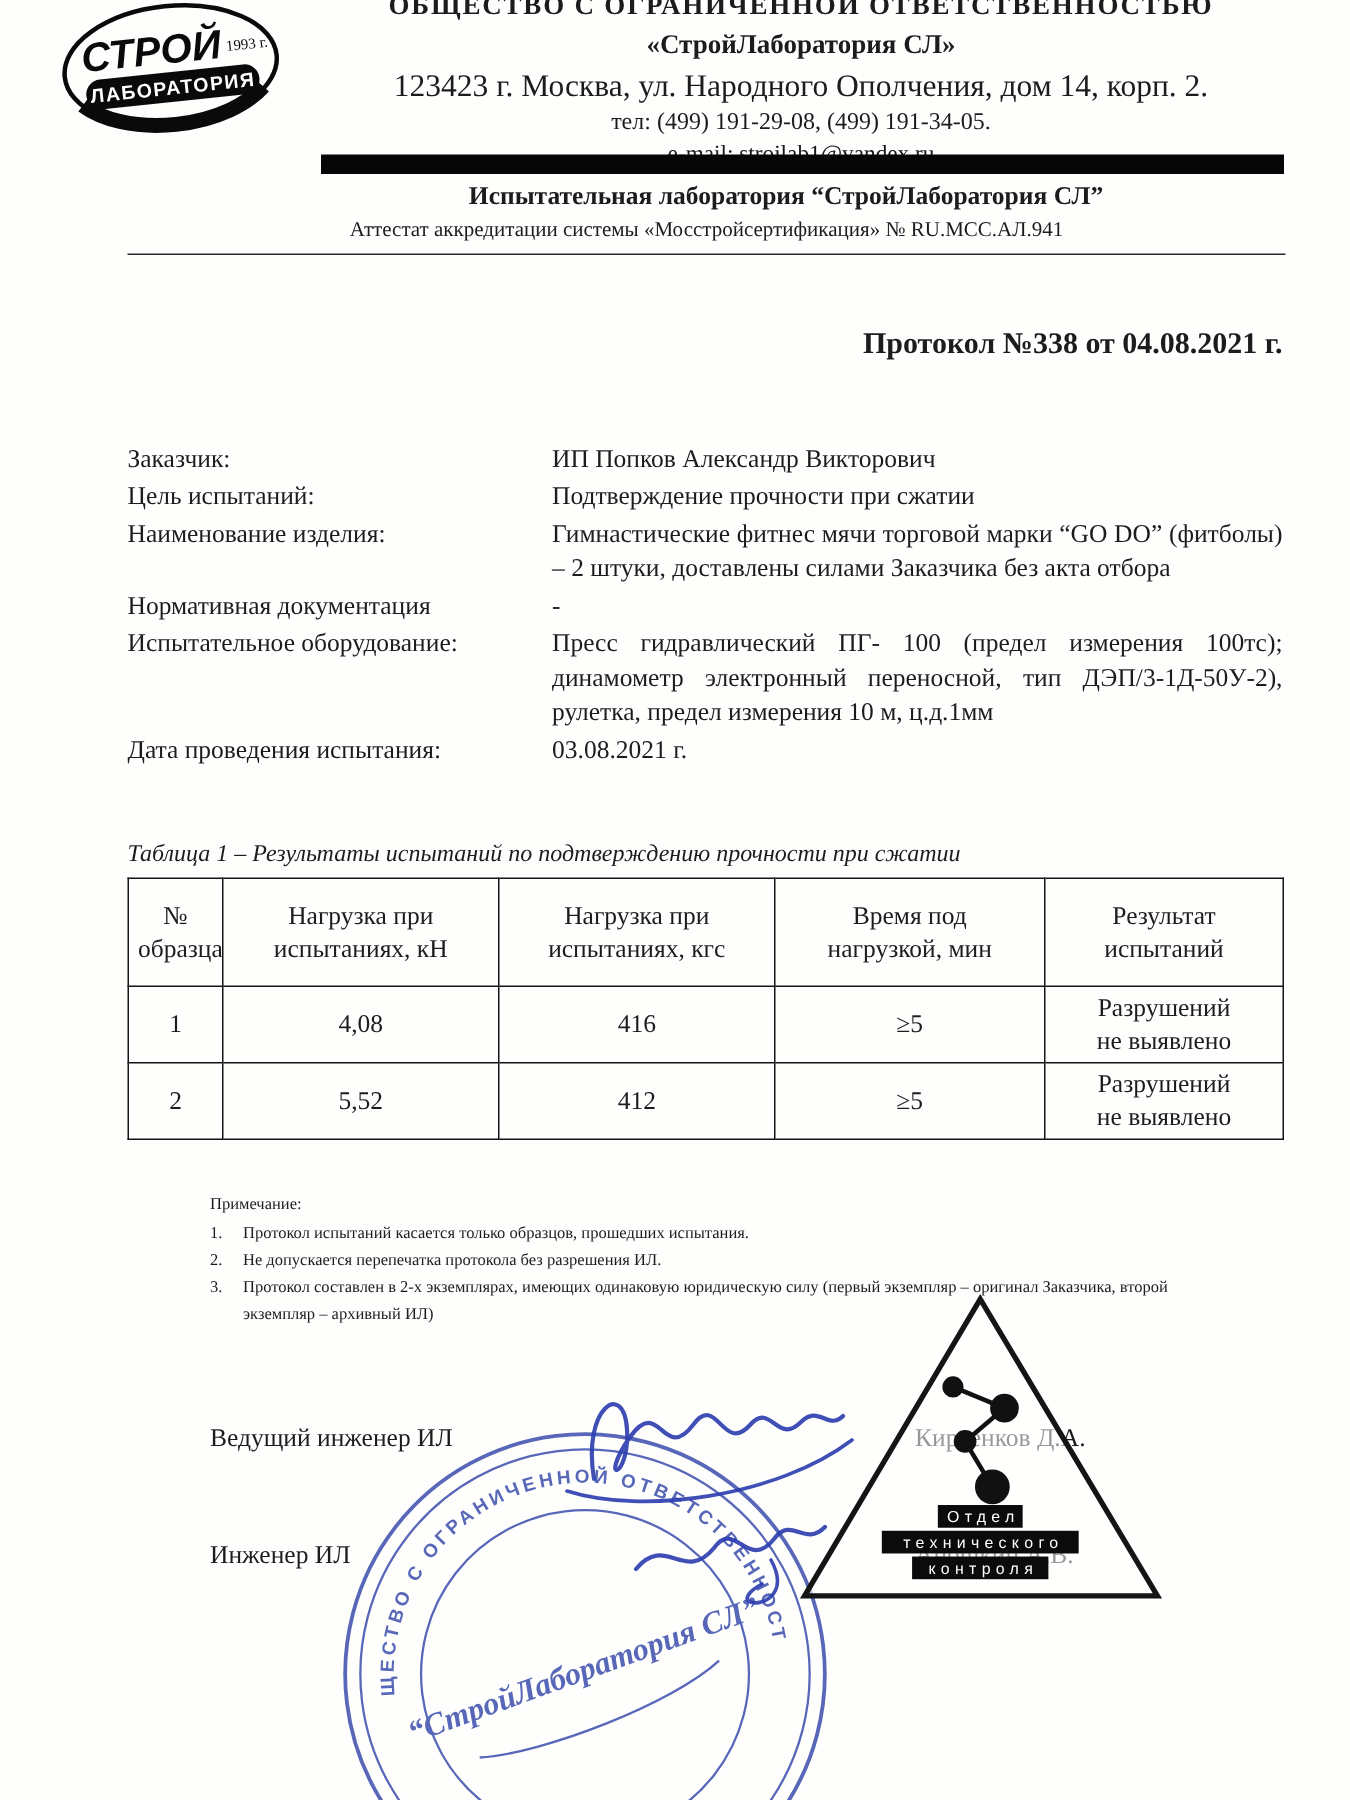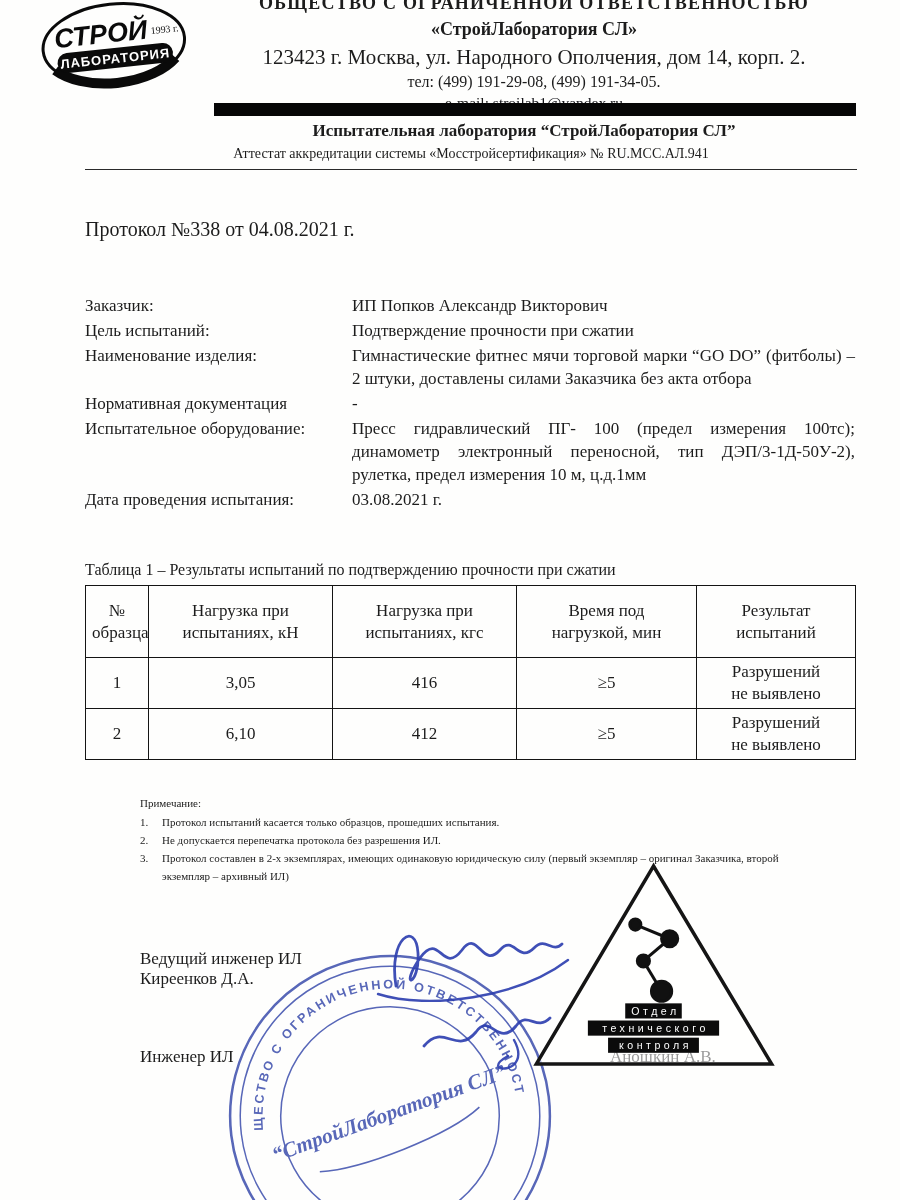--- a/index.html
+++ b/index.html
@@ -20,43 +20,43 @@
   .company-email { font-size:15.5px; margin-top:3px; }
   .company-email a { color:#15151a; text-decoration:underline; }
 
   .black-bar { position:absolute; left:214px; top:103px; width:642px; height:13px; background:#060606; }
   .lab-title { position:absolute; left:200px; top:121px; width:648px; text-align:center; font-size:17px; font-weight:bold; }
   .accreditation { position:absolute; left:85px; top:146px; width:772px; text-align:center; font-size:14px; }
   .head-rule { position:absolute; left:85px; top:169px; width:772px; border-top:1.6px solid #2a2a2a; }
 
   
   .body-content { position:absolute; left:85px; top:218px; width:770px; }
-  .doc-title { text-align:left; font-size:20px; font-weight:normal; margin-bottom:53px; }
+  .doc-title { text-align:right; font-size:20px; font-weight:bold; margin-bottom:53px; }
 
   .fields { font-size:17px; line-height:23px; }
   .field-row { display:flex; margin-bottom:2px; }
   .field-label { width:267px; flex-shrink:0; }
-  .field-value { flex:1; text-align:justify; }
-
-  .table-caption { margin-top:50px; margin-bottom:6px; font-size:16px; }
+  .field-value { flex:1; text-align:justify;margin-left:16px; }
+
+  .table-caption { margin-top:50px; margin-bottom:6px; font-size:16px;font-style:italic; }
   table.results { width:100%; border-collapse:collapse; font-size:17px; table-layout:fixed; }
   table.results th, table.results td {
     border:1.6px solid #141414; text-align:center; vertical-align:middle;
     white-space:pre-line; font-weight:normal; padding:3px 6px; line-height:22px;
   }
   table.results th { height:72px; }
   table.results td { height:46px; }
 
   .notes { margin-top:34px; margin-left:55px; width:660px; font-size:11px; line-height:18px; }
   .notes-title { margin-bottom:1px; }
   .note-item { padding-left:22px; text-indent:-22px; }
   .note-num { display:inline-block; width:22px; text-indent:0; }
 
   .sig-row { display:flex; margin-left:55px; font-size:17px; position:relative; z-index:1; }
-  .sig-row-1 { margin-top:64px;flex-direction:column; }
+  .sig-row-1 { margin-top:64px; }
   .sig-row-2 { margin-top:58px; }
   .sig-role { width:470px; flex-shrink:0; }
 
   
   .signature-ink { position:absolute; left:358px; top:898px; width:232px; height:178px; z-index:3; }
   .stamp { position:absolute; left:220px; top:946px; width:340px; height:340px; z-index:2; opacity:.86; transform:rotate(-7deg); }
   .watermark { position:absolute; left:530px; top:860px; width:248px; height:212px; z-index:4; }
 </style>
 </head>
 <body>
@@ -138,29 +138,29 @@
           <th>Нагрузка при
 испытаниях, кгс</th>
           <th>Время под
 нагрузкой, мин</th>
           <th>Результат испытаний</th>
         </tr>
       </thead>
       <tbody>
         <tr>
           <td>1</td>
-          <td>3,05</td>
+          <td>4,08</td>
           <td>416</td>
           <td>≥5</td>
           <td>Разрушений
 не выявлено</td>
         </tr>
         <tr>
           <td>2</td>
-          <td>6,10</td>
+          <td>5,52</td>
           <td>412</td>
           <td>≥5</td>
           <td>Разрушений
 не выявлено</td>
         </tr>
       </tbody>
     </table>
 
     <div class="notes">
       <div class="notes-title">Примечание:</div>

